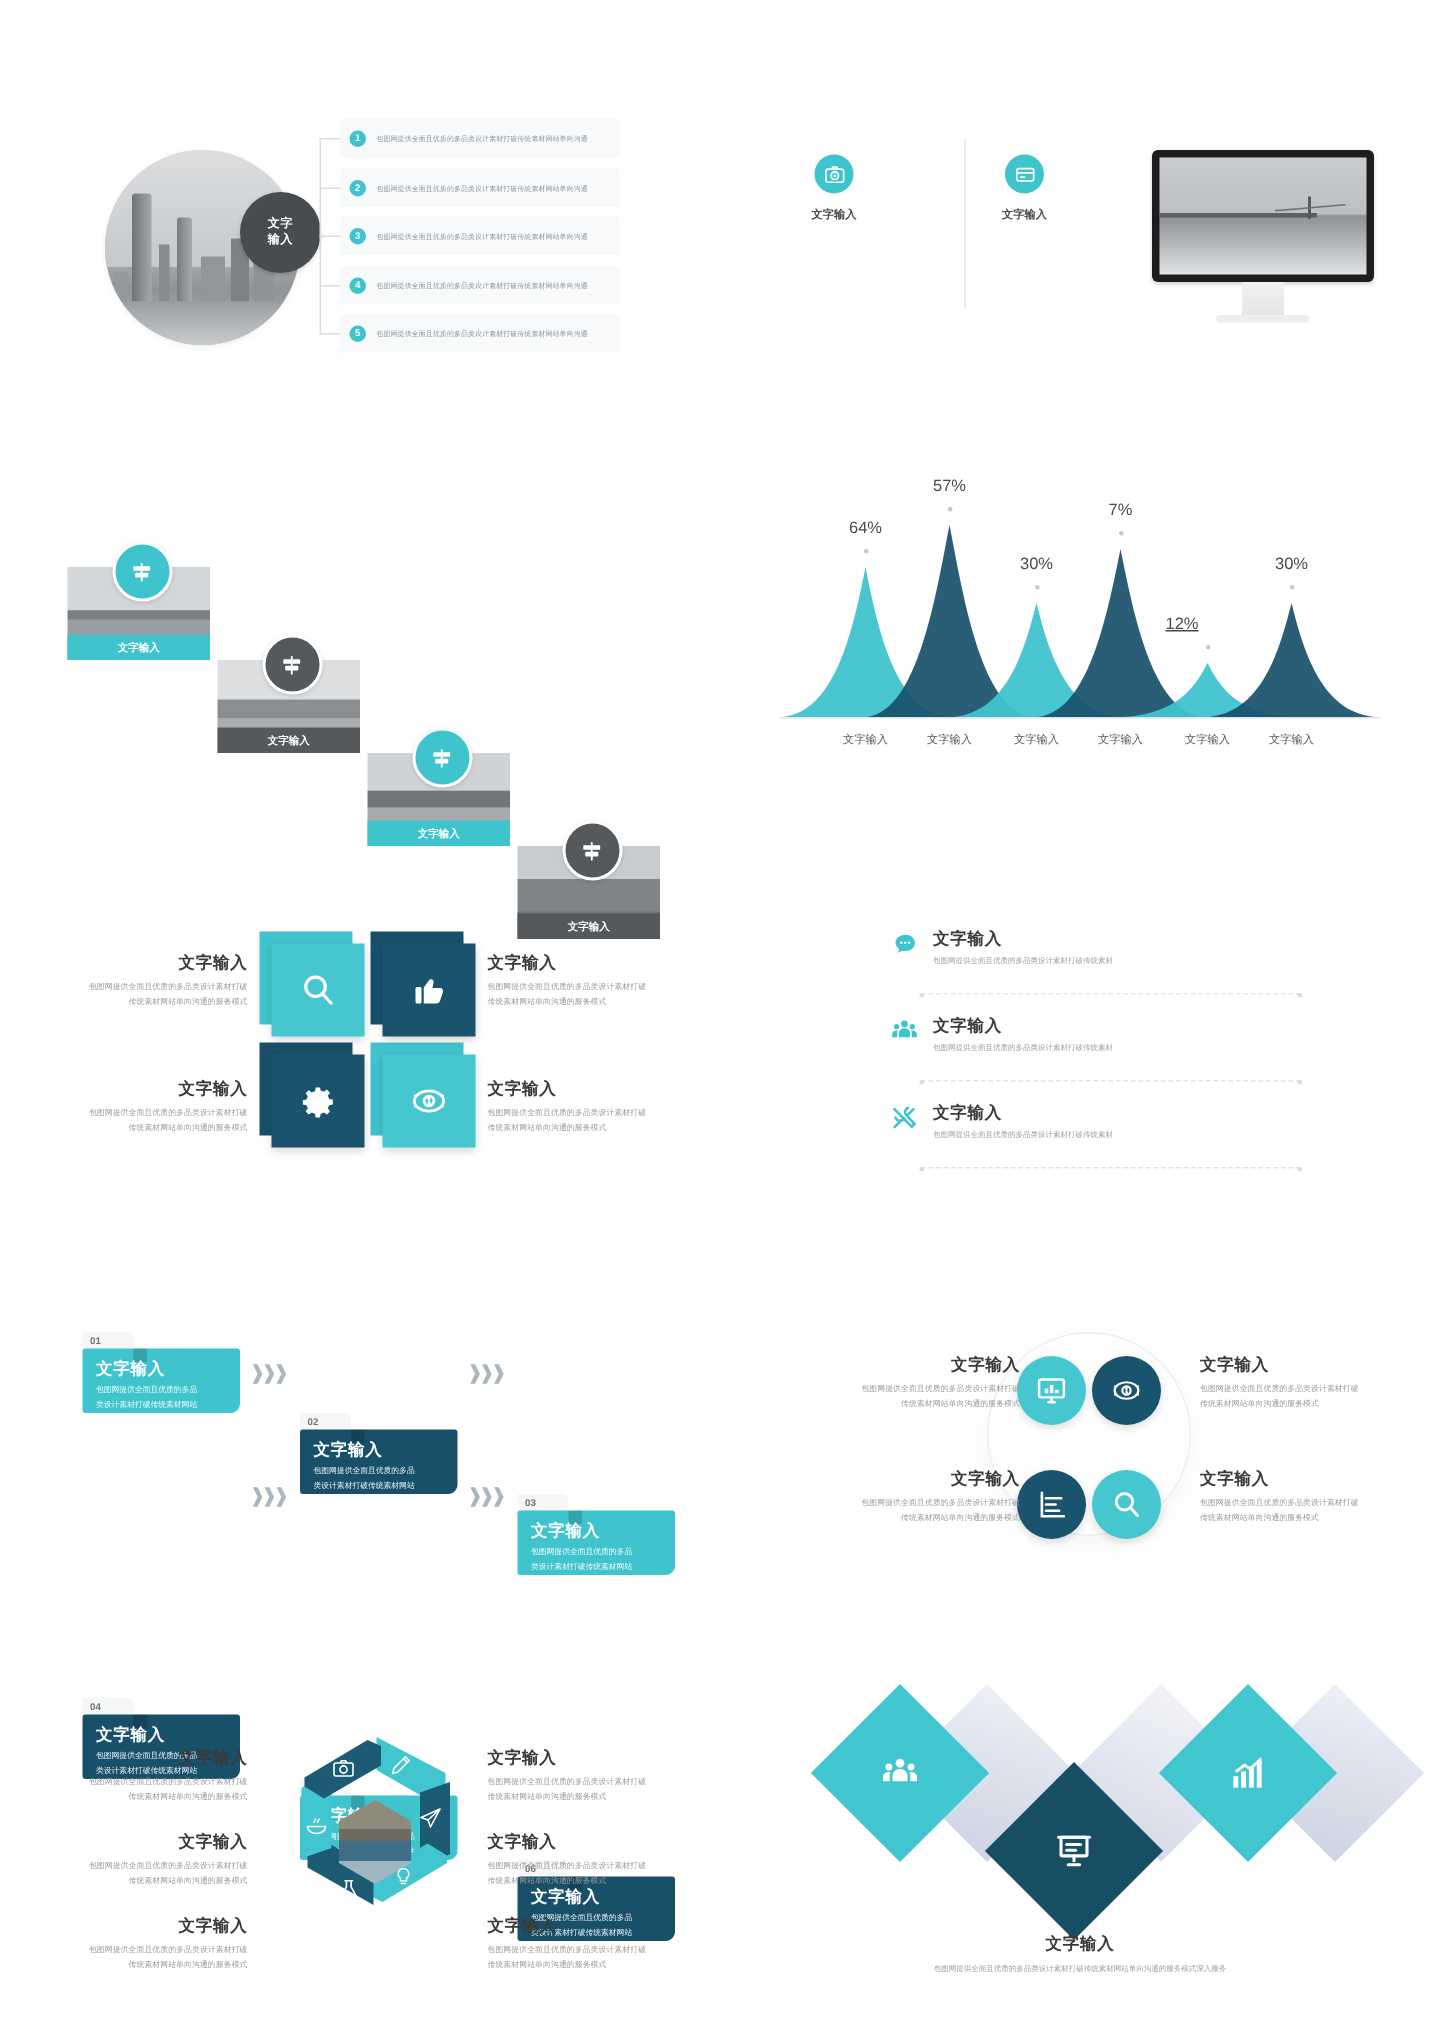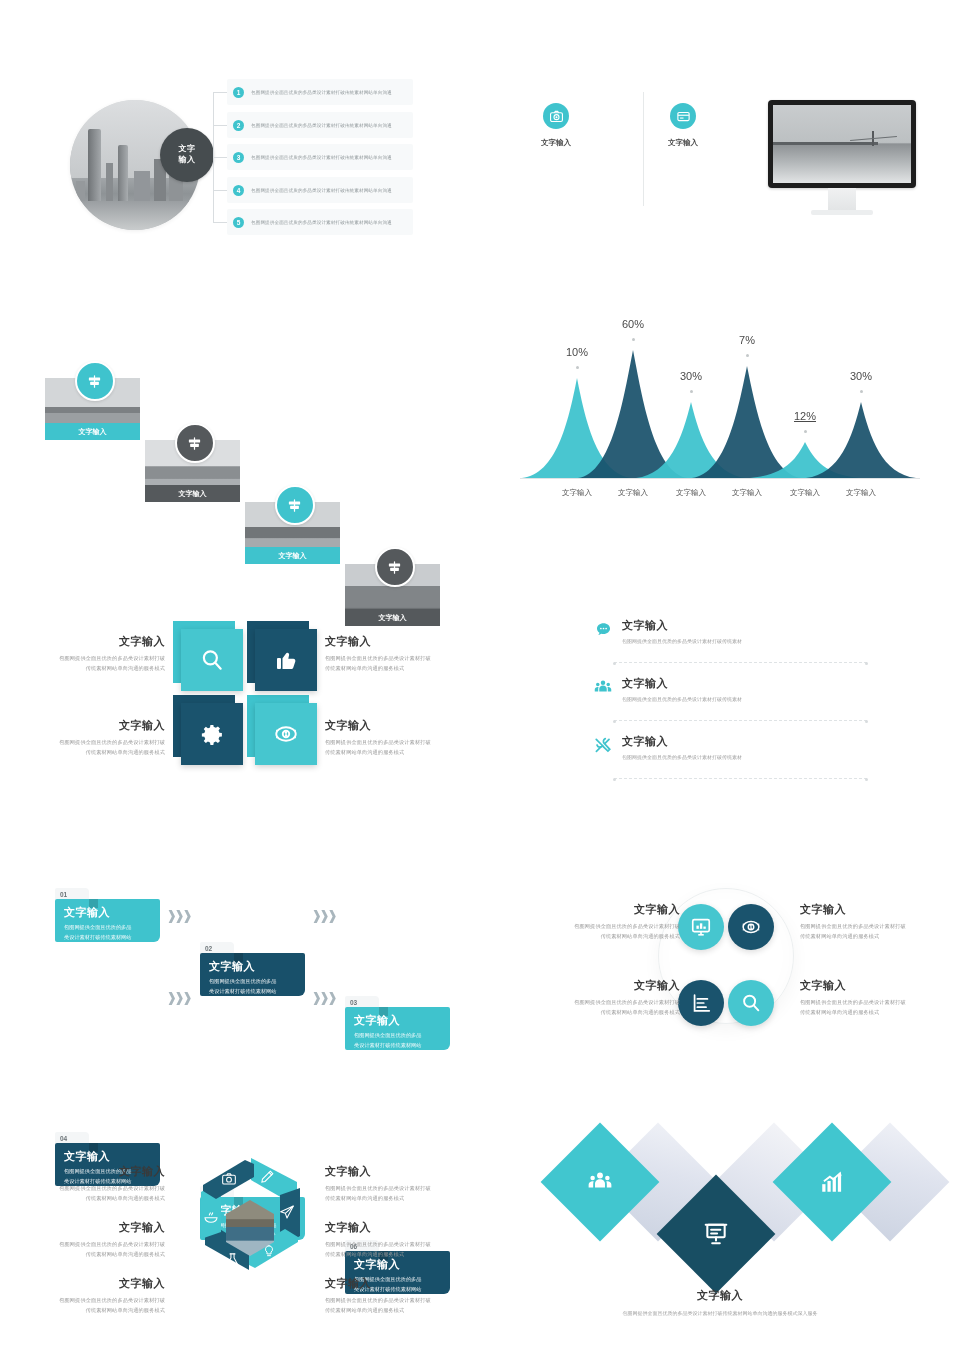--- a/index.html
+++ b/index.html
@@ -318,29 +318,29 @@
         <path d="M116,140 C150,136 162,100 171,64 C180,100 192,136 226,140 Z" fill="#3fc3cd" opacity=".95"></path>
 
         <path d="M172,140 C206,136 218,72 227,28 C236,72 248,136 282,140 Z" fill="#18506a" opacity=".92"></path>
 
         <path d="M230,140 C264,137 276,122 285,104 C294,122 306,137 340,140 Z" fill="#3fc3cd" opacity=".95"></path>
 
         <path d="M286,140 C320,136 332,100 341,64 C350,100 362,136 396,140 Z" fill="#18506a" opacity=".92"></path>
         <line x1="0" y1="140.5" x2="400" y2="140.5" stroke="#dfe3e5" stroke-width="1"></line>
       </svg>
 
-      <div class="pct-lbl pct" style="left:33px;top:8px;">10%</div>
+      <div class="pct-lbl pct" style="left:33px;top:8px;">64%</div>
       <div class="dot" style="left:55.5px;top:28px;"></div>
-      <div class="pct-lbl pct" style="left:89px;top:-20px;">60%</div>
+      <div class="pct-lbl pct" style="left:89px;top:-20px;">57%</div>
       <div class="dot" style="left:111.5px;top:0px;"></div>
       <div class="pct-lbl pct" style="left:147px;top:32px;">30%</div>
       <div class="dot" style="left:169.5px;top:52px;"></div>
       <div class="pct-lbl pct" style="left:203px;top:-4px;">7%</div>
       <div class="dot" style="left:225.5px;top:16px;"></div>
-      <div class="pct-lbl pct" style="left:261px;top:72px;text-decoration:underline;">12%</div>
+      <div class="pct-lbl pct" style="left:244px;top:72px;text-decoration:underline;">12%</div>
       <div class="dot" style="left:283.5px;top:92px;"></div>
       <div class="pct-lbl pct" style="left:317px;top:32px;">30%</div>
       <div class="dot" style="left:339.5px;top:52px;"></div>
 
       <div class="abs" style="left:27px;top:150px;width:60px;text-align:center;font-size:7.5px;color:#555;">文字输入</div>
       <div class="abs" style="left:83px;top:150px;width:60px;text-align:center;font-size:7.5px;color:#555;">文字输入</div>
       <div class="abs" style="left:141px;top:150px;width:60px;text-align:center;font-size:7.5px;color:#555;">文字输入</div>
       <div class="abs" style="left:197px;top:150px;width:60px;text-align:center;font-size:7.5px;color:#555;">文字输入</div>
       <div class="abs" style="left:255px;top:150px;width:60px;text-align:center;font-size:7.5px;color:#555;">文字输入</div>
       <div class="abs" style="left:311px;top:150px;width:60px;text-align:center;font-size:7.5px;color:#555;">文字输入</div>

